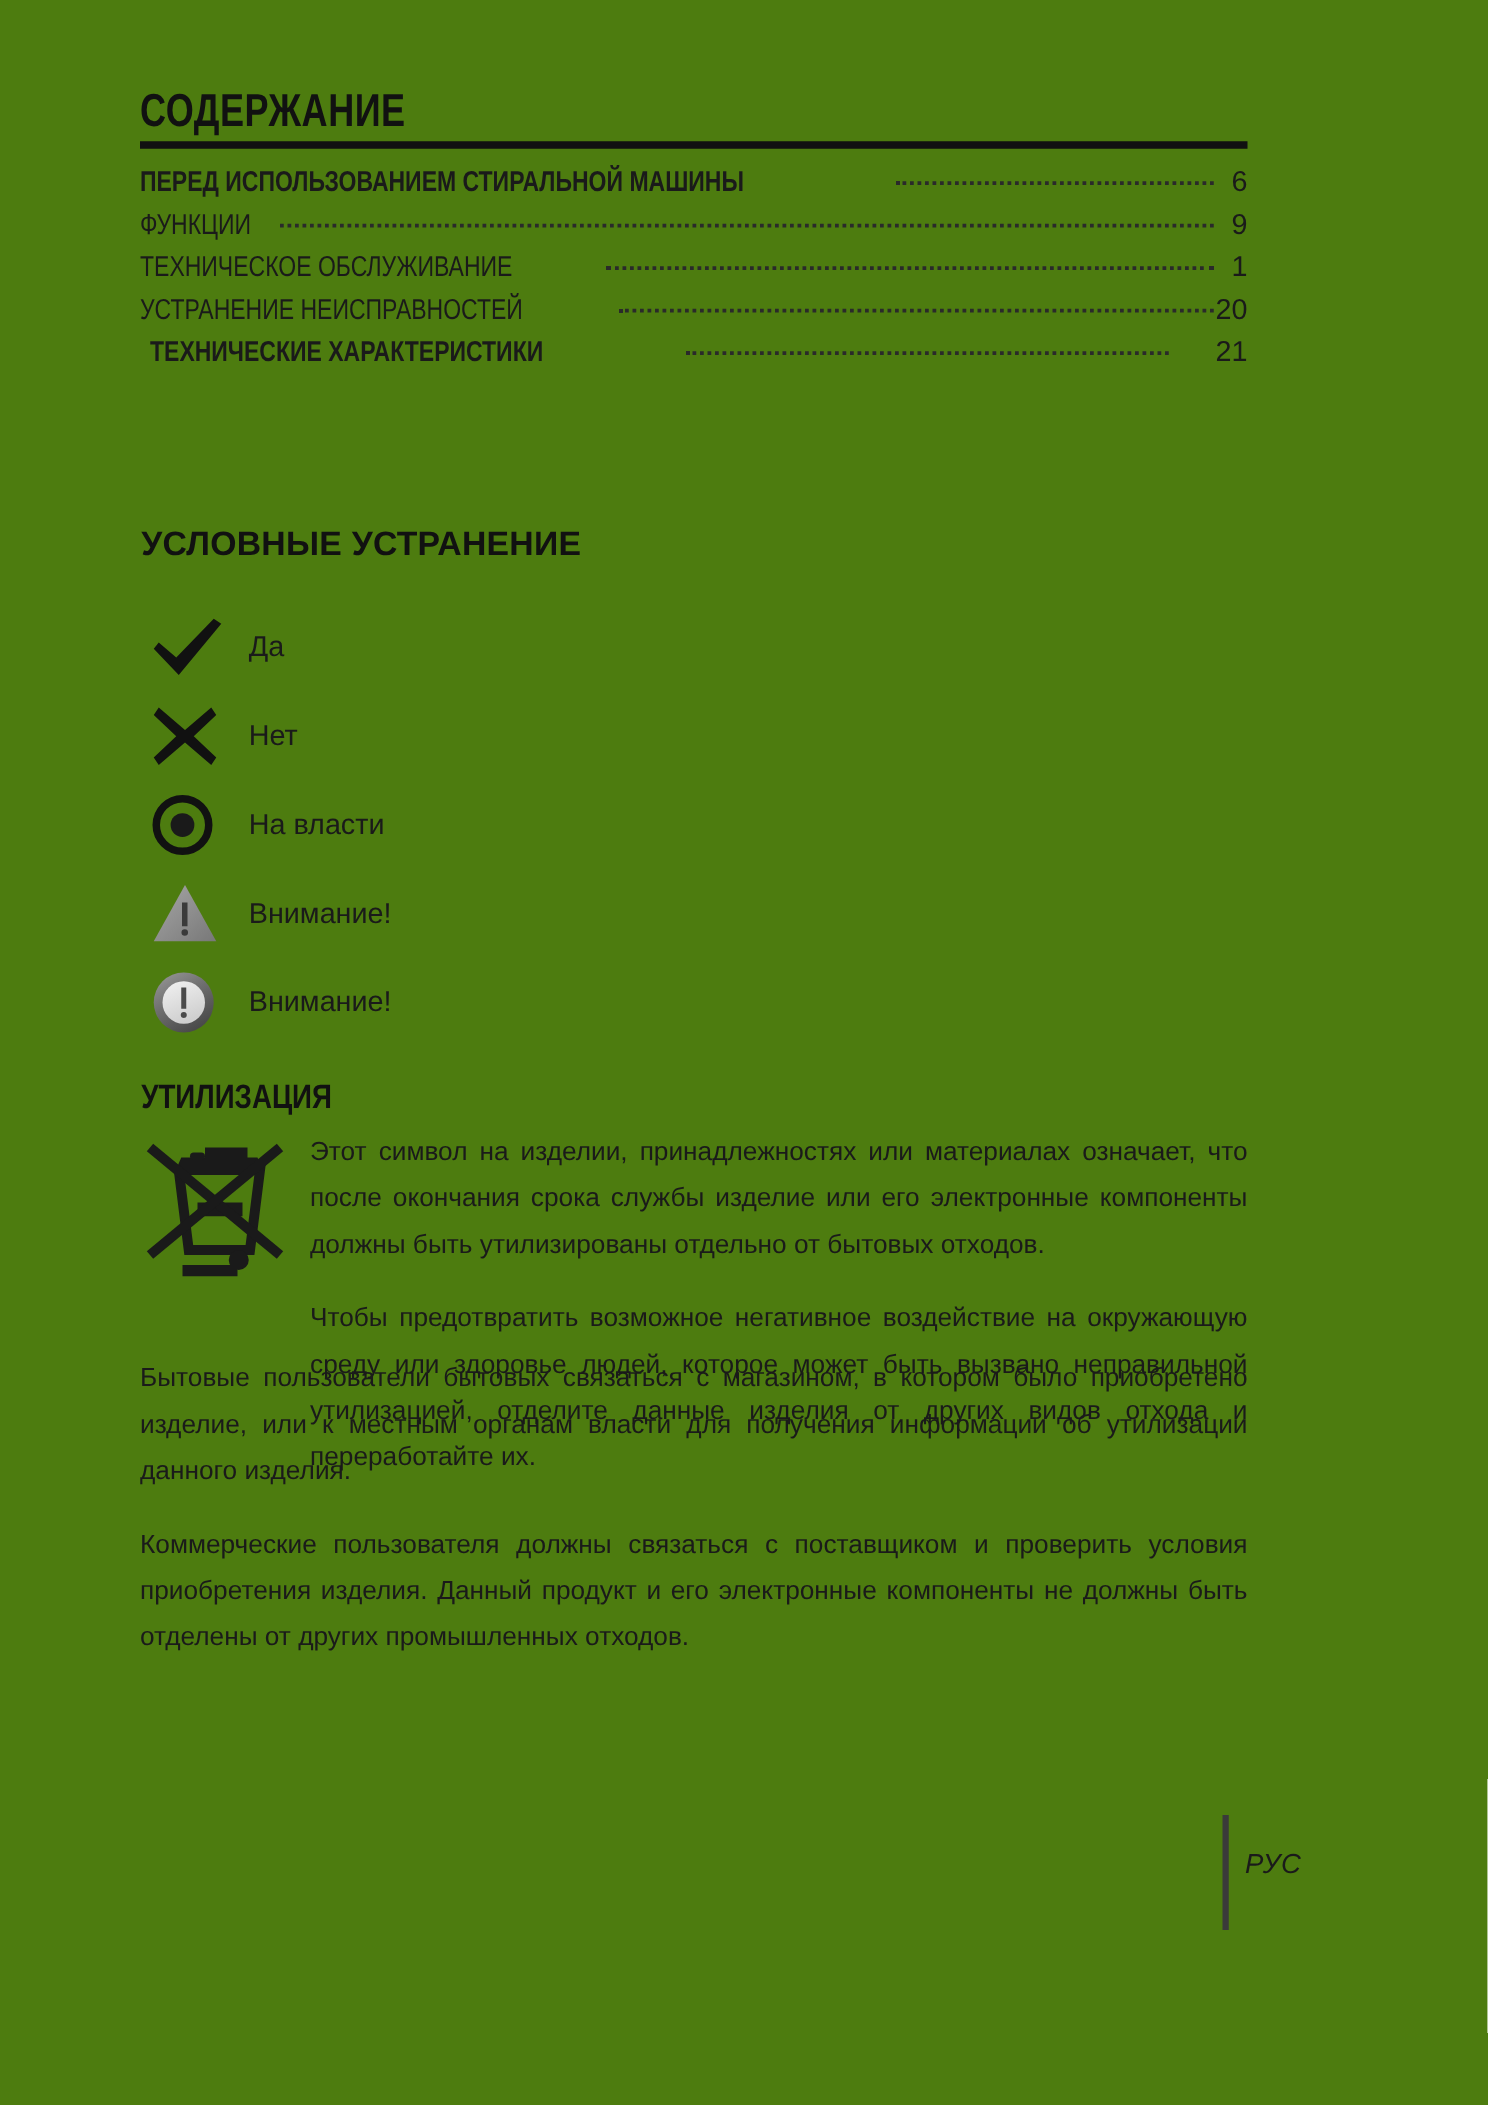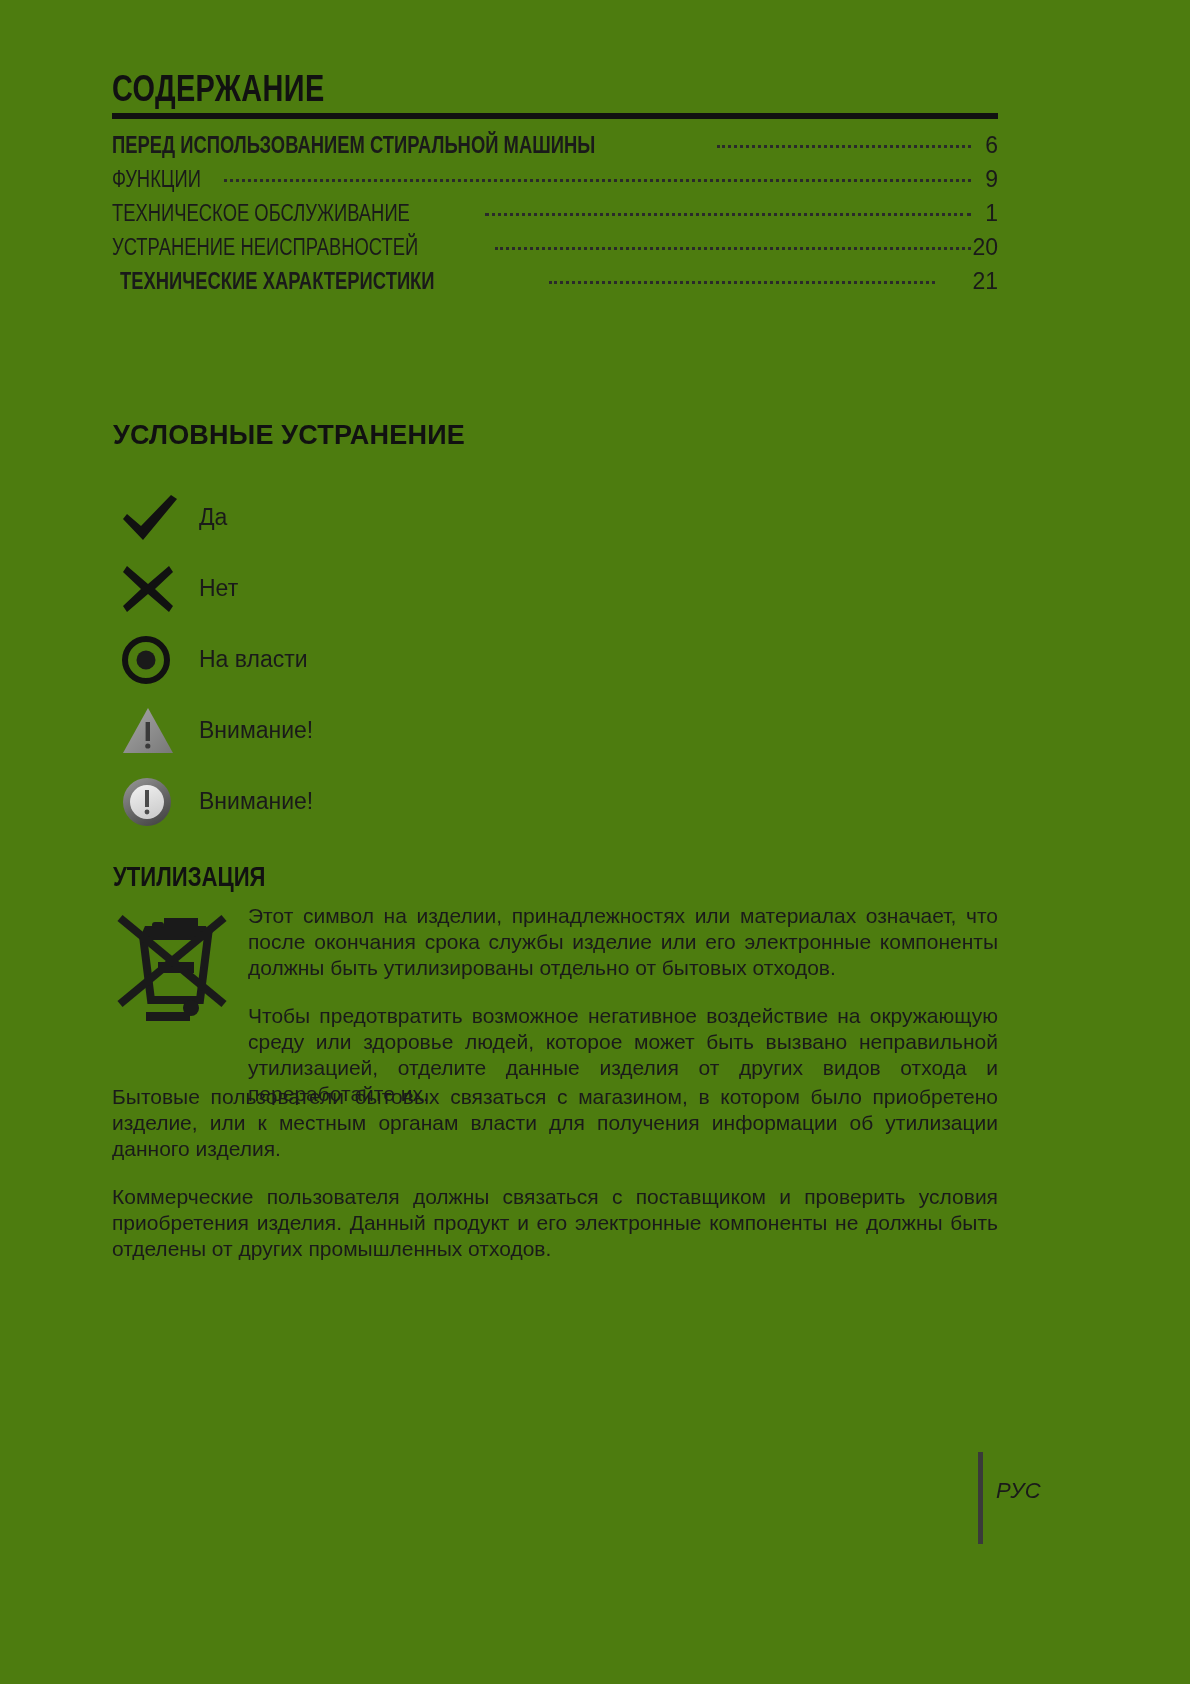--- a/index.html
+++ b/index.html
@@ -148,21 +148,21 @@
 
   
   .indented-block {
     position: absolute;
     left: 248px;
     top: 903px;
     width: 750px;
   }
   .body-p {
     font-size: 21px;
-    line-height: 26px;
+    line-height: 37px;
     text-align: justify;
     text-justify: inter-word;
     color: #1a1a1a;
     margin: 0 0 22px 0;
   }
   .body-p:last-child { margin-bottom: 0; }
 
   
   .fullwidth-block {
     position: absolute;

